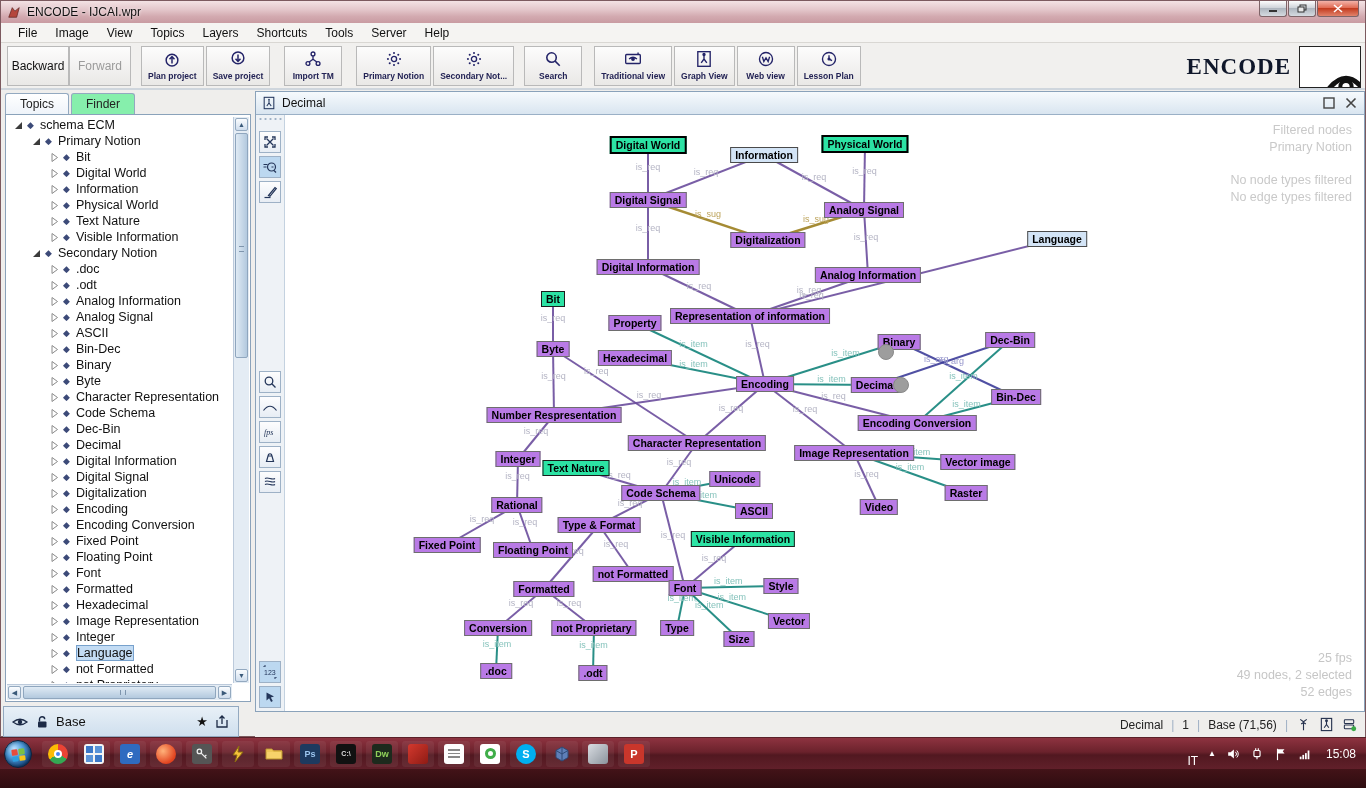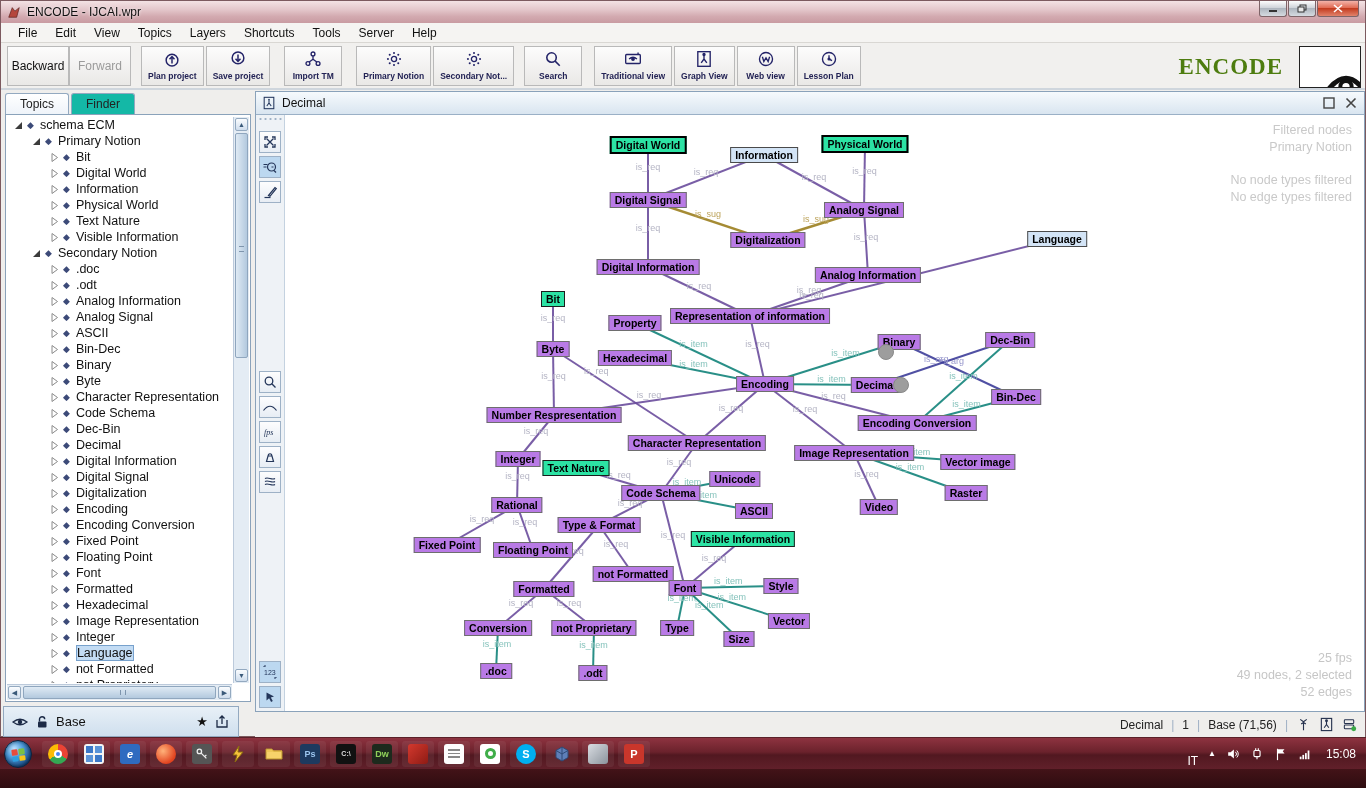--- a/index.html
+++ b/index.html
@@ -22,28 +22,28 @@
   .menu-item { font-size:12px; color:#111; padding:2px 9px; cursor:default; }
 
   #toolbar { position:absolute; left:0; top:42px; width:100%; height:47px; background:#f1f0ee; border-bottom:2px solid #cfd6dd; display:flex; align-items:center; padding-left:6px; }
   .tbtn { height:40px; border:1px solid #b9b9b9; background:linear-gradient(180deg,#fcfcfc,#e9e8e6); display:flex; flex-direction:column; align-items:center; justify-content:center; color:#1e2266; }
   .tbtn.textonly { width:62px; font-size:12px; color:#111; }
   .tbtn.disabled { color:#9b9b9b; }
   .tbtn.iconbtn { min-width:58px; padding:2px 6px; }
   .tbtn .ticon { width:18px; height:18px; color:#232368; }
   .tbtn .tlabel { font-size:8.5px; font-weight:bold; color:#232355; margin-top:3px; white-space:nowrap; }
   #brand-zone { position:absolute; right:4px; top:44px; height:44px; display:flex; align-items:center; }
-  #brand-text { font-family:"Liberation Serif","DejaVu Serif",serif; font-weight:bold; font-size:23px; letter-spacing:1px; color:#4d7c0f; margin-right:16px; }
+  #brand-text { font-family:"Liberation Serif","DejaVu Serif",serif; font-weight:bold; font-size:23px; letter-spacing:1px; color:#0f172a; margin-right:8px; }
   #brand-logo { width:62px; height:42px; background:#fff; border:1px solid #222; position:relative; overflow:hidden; }
   #brand-logo svg { position:absolute; right:-6px; bottom:-8px; width:40px; height:30px; color:#111; }
 
   
   #sidebar { position:absolute; left:2px; top:90px; width:250px; height:620px; }
   #side-tabs { position:absolute; left:2px; top:2px; height:22px; display:flex; }
-  .tab { font-size:12px; padding:3px 14px; border:1px solid #93a9c0; border-bottom:none; border-radius:3px 3px 0 0; background:#14b8a6; color:#222; margin-right:2px; }
+  .tab { font-size:12px; padding:3px 14px; border:1px solid #93a9c0; border-bottom:none; border-radius:3px 3px 0 0; background:#86efac; color:#222; margin-right:2px; }
   .tab.active { background:linear-gradient(180deg,#ffffff,#eef3f9); font-weight:normal; }
   #tree-panel { position:absolute; left:2px; top:23px; width:246px; height:588px; background:#fff; border:1px solid #8aa2ba; }
   #tree-rows { position:absolute; left:1px; top:2px; right:18px; bottom:18px; overflow:hidden; }
   .trow { display:flex; align-items:center; height:16px; font-size:12.5px; color:#111; white-space:nowrap; }
   .arrow { width:11px; height:11px; flex:0 0 11px; margin-right:3px; }
   .diamond { color:#3c4a78; font-size:9px; margin-right:6px; }
   .tlabel-sel { background:#c3dcf4; border:1px solid #77a1cc; }
   #vscroll { position:absolute; right:1px; top:2px; width:16px; bottom:18px; background:#e4ecf4; border-left:1px solid #bccadb; }
   .sc-arrow { position:absolute; left:1px; width:13px; height:13px; background:linear-gradient(180deg,#fafcfe,#cfdded); border:1px solid #93a9c0; border-radius:2px; font-size:7px; color:#3a5a7a; display:flex; align-items:center; justify-content:center; }
   #vthumb { position:absolute; left:1px; width:13px; top:16px; height:225px; background:linear-gradient(90deg,#dfeaf4,#b3c9de); border:1px solid #8fa6be; border-radius:2px; }
@@ -135,21 +135,21 @@
         <div class="win-btn close">
             <svg width="10" height="9" viewBox="0 0 10 9">
               <path d="M1 1l8 7M9 1L1 8" stroke="#fff" stroke-width="1.6"></path>
             </svg>
           </div>
       </div>
     </div>
 
     <div id="menubar">
         <span class="menu-item">File</span>
-        <span class="menu-item">Edit</span>
+        <span class="menu-item">Image</span>
         <span class="menu-item">View</span>
         <span class="menu-item">Topics</span>
         <span class="menu-item">Layers</span>
         <span class="menu-item">Shortcuts</span>
         <span class="menu-item">Tools</span>
         <span class="menu-item">Server</span>
         <span class="menu-item">Help</span>
       </div>
 
     <div id="toolbar">

